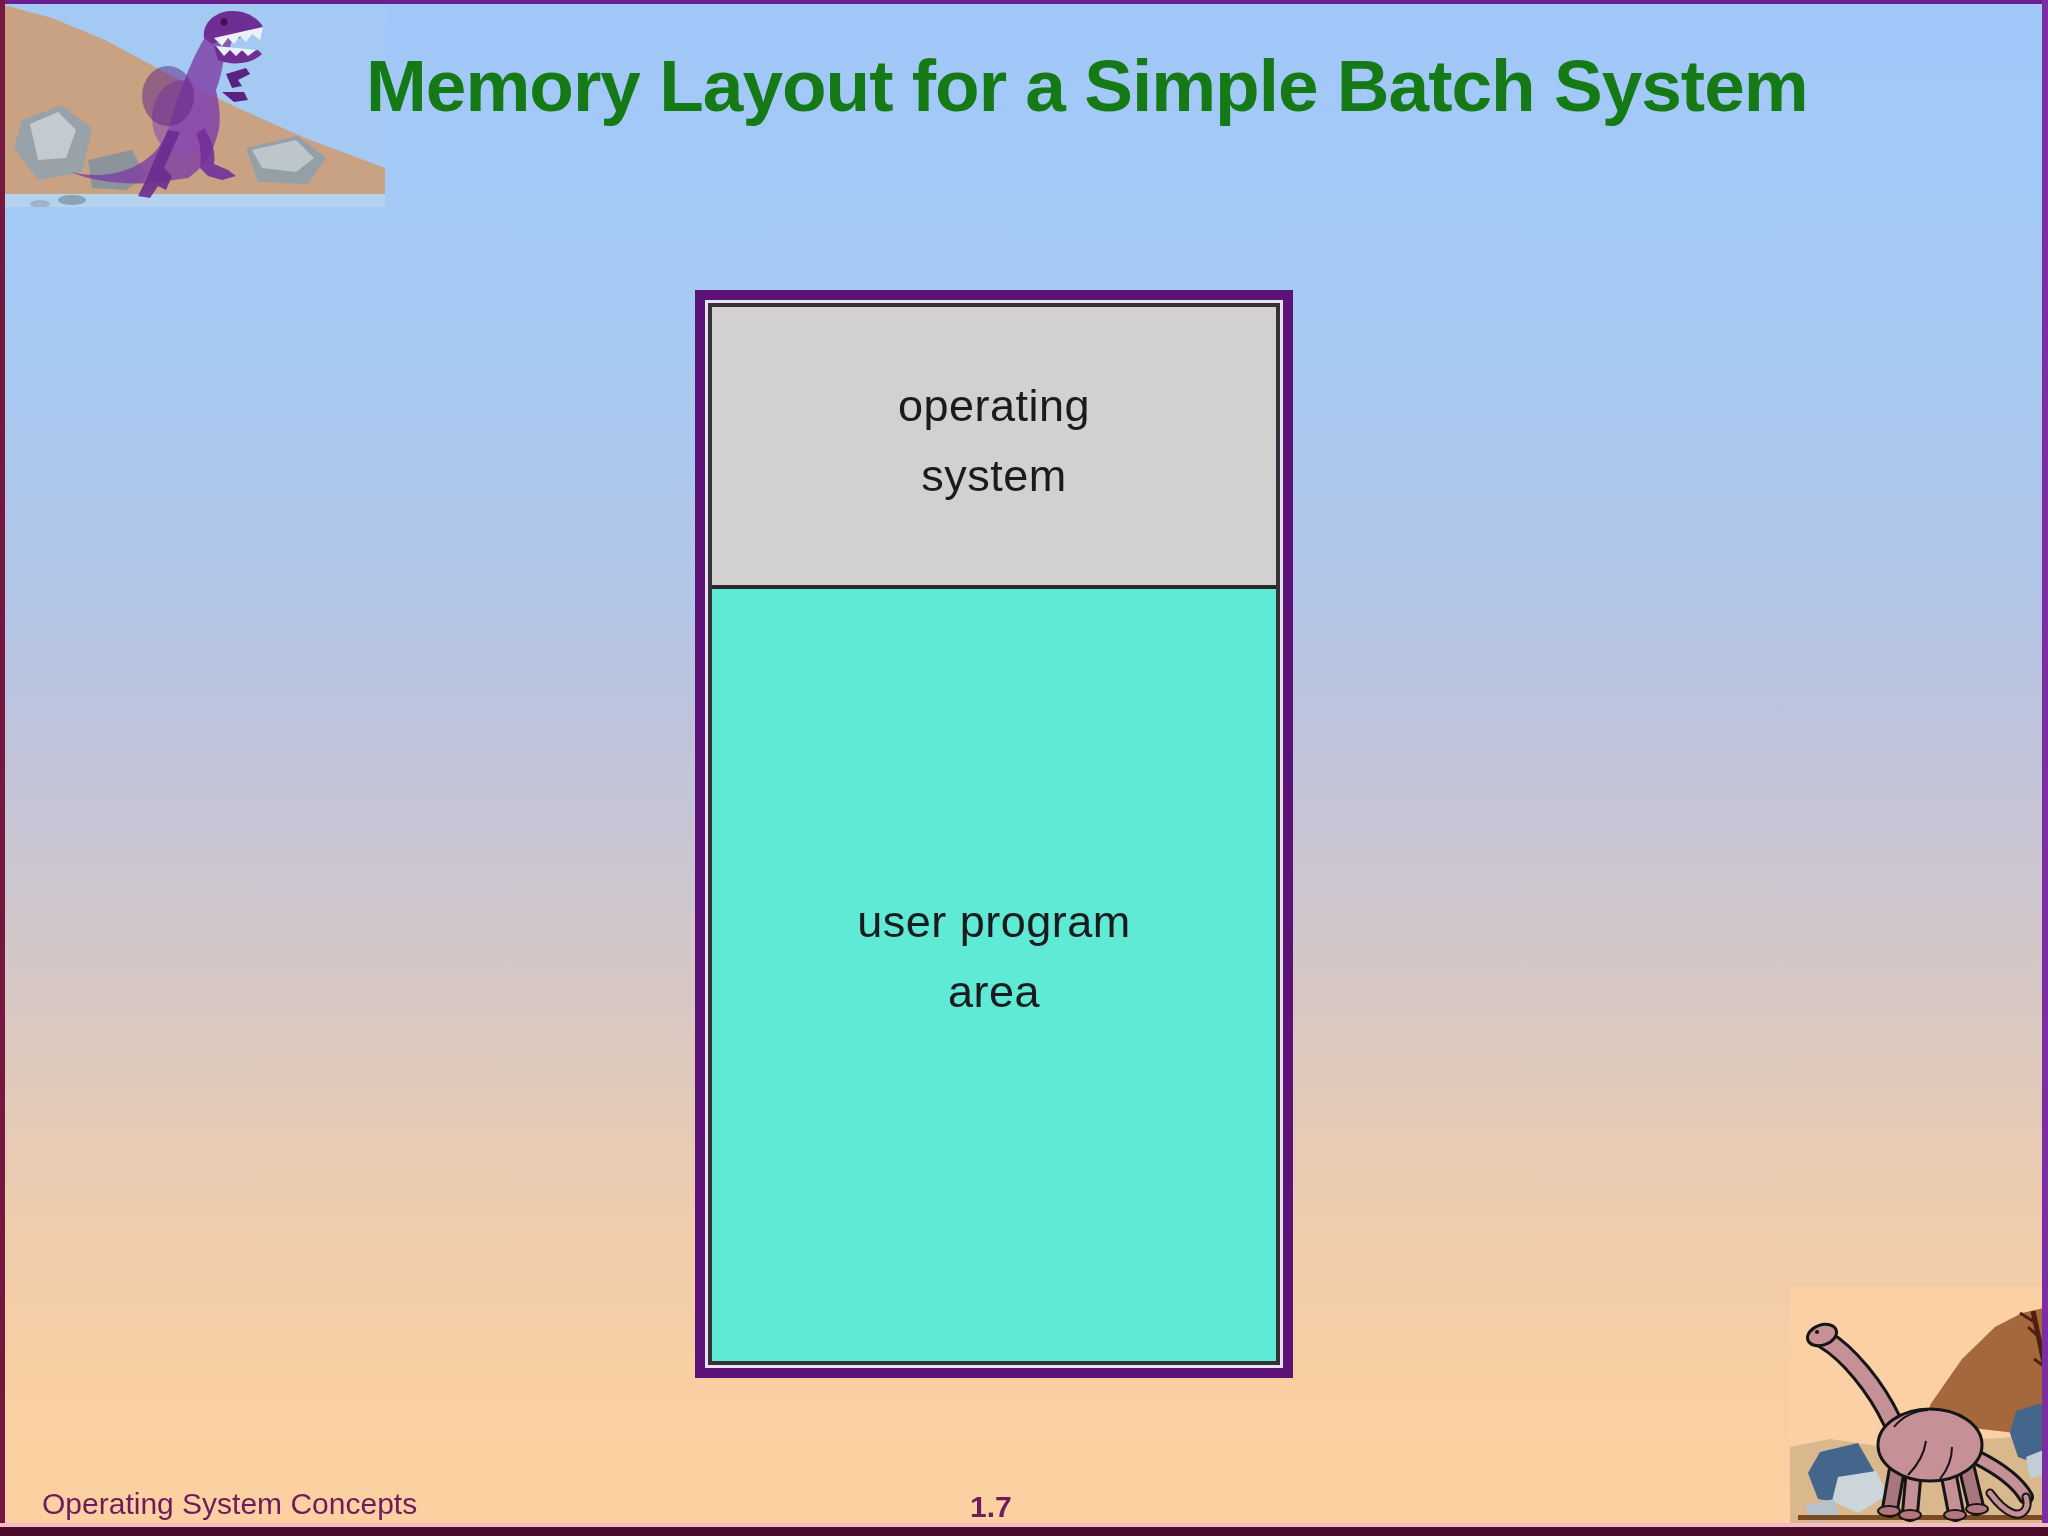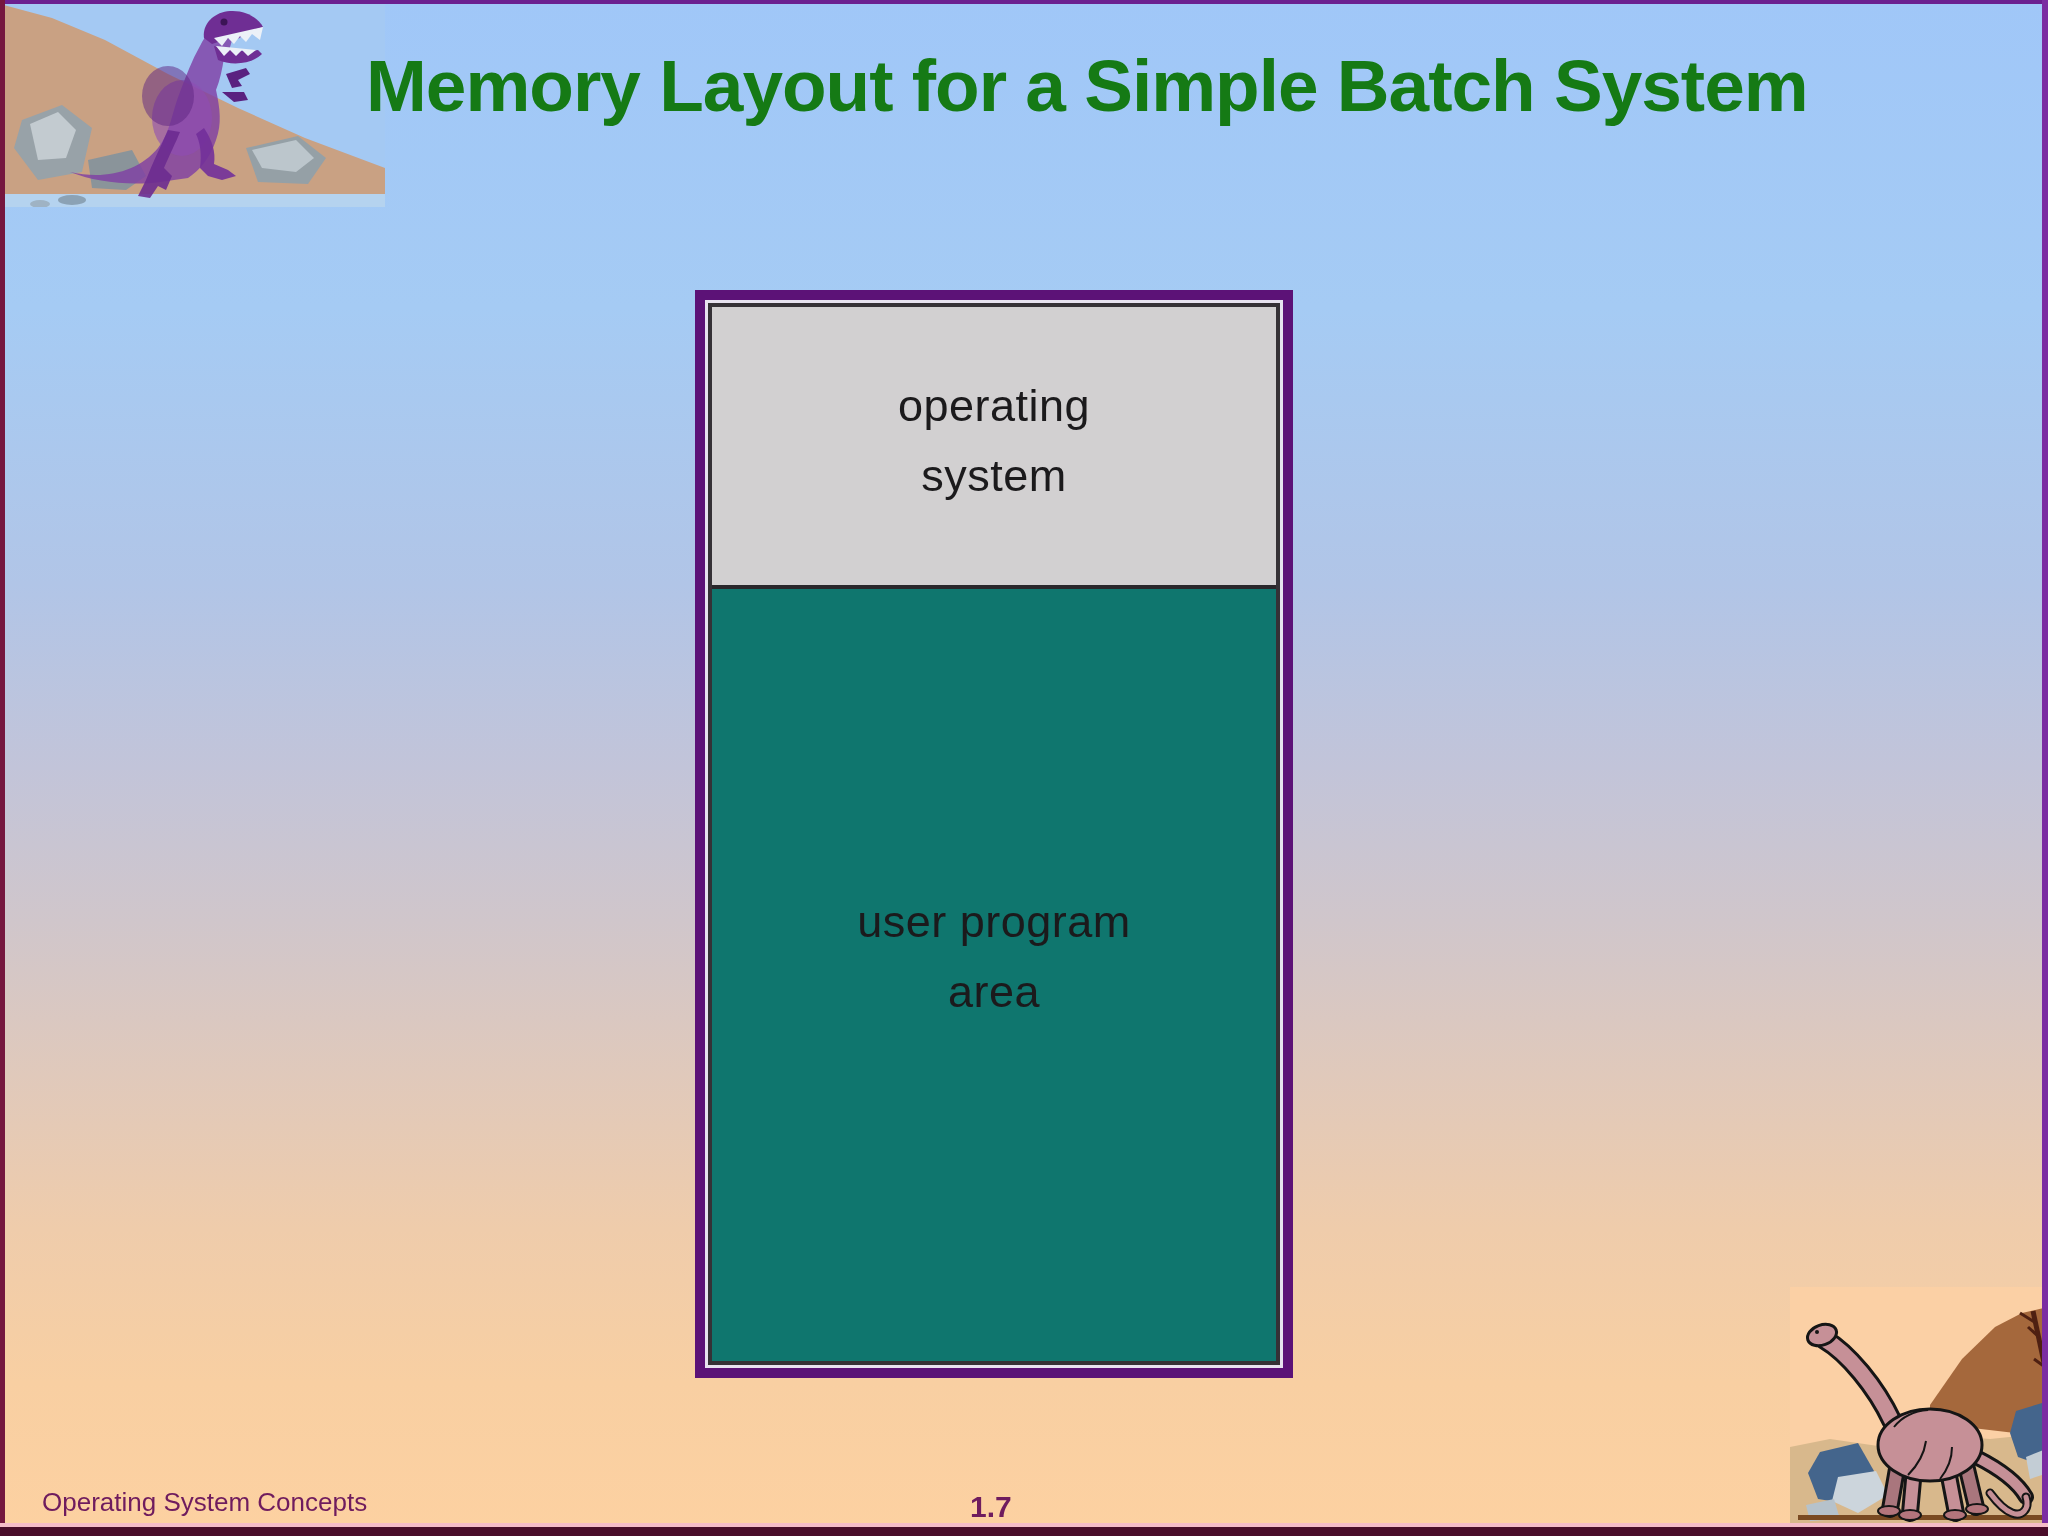--- a/index.html
+++ b/index.html
@@ -37,30 +37,30 @@
     width:100%;height:100%;background:#e7e2ef;padding:3px;box-sizing:border-box;
   }
   .memory-inner{
     width:100%;height:100%;box-sizing:border-box;
     border:4px solid #353136;background:#e9e7e9;
     display:flex;flex-direction:column;
   }
   .sec{display:flex;align-items:center;justify-content:center;}
   .sec-os{height:278px;background:#d2d0d1;}
   .divider{height:4px;background:#29272b;}
-  .sec-user{flex:1;background:#0f766e;}
+  .sec-user{flex:1;background:#5eead4;}
   .mem-label{
     text-align:center;font-size:45px;color:#1b1a1c;line-height:70px;
     letter-spacing:0.5px;
   }
   .sec-user .mem-label{margin-top:-36px;}
   .sec-os .mem-label{margin-top:-10px;}
 
   
-  .footer-left{position:absolute;left:42px;top:1487px;font-size:26px;color:#6f1c5e;}
+  .footer-left{position:absolute;left:42px;top:1487px;font-size:30px;color:#6f1c5e;}
   .footer-page{position:absolute;left:970px;top:1490px;font-size:30px;color:#6f1c5e;font-weight:bold;}
   .footer-right{position:absolute;right:273px;top:1487px;font-size:30px;color:#6f1c5e;white-space:pre;}
 </style>
 </head>
 <body>
 
 <div class="slide">
 
   <svg class="trex" width="385" height="207" viewBox="0 0 385 207">
     <rect width="385" height="207" fill="#a4c9f3"></rect>

